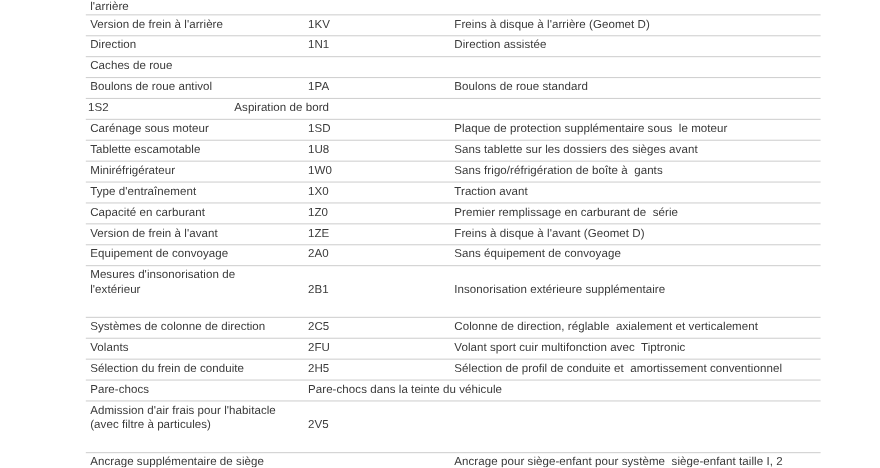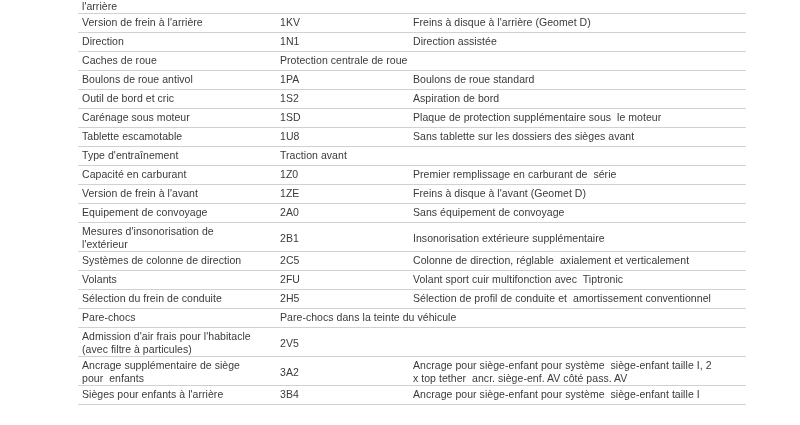--- a/index.html
+++ b/index.html
@@ -16,29 +16,29 @@
     font-family: "Liberation Sans", "DejaVu Sans", sans-serif;
   }
   .options-table {
     position: absolute;
     left: 78px;
     top: 0;
     width: 668px;
   }
   .row {
     display: flex;
-    align-items: center;
+    align-items: flex-end;
     border-bottom: 1px solid #d1d1d1;
     padding: 2px 0 3px 0;
   }
   .row.continuation {
     padding: 0 0 0 0;
   }
   .row.double {
-    padding-bottom: 0;
+    padding-bottom: 18px;
   }
   .label-cell {
     width: 200px;
     flex: 0 0 200px;
     padding-left: 4px;
     box-sizing: border-box;
   }
   .code-cell {
     width: 133px;
     flex: 0 0 133px;
@@ -72,44 +72,48 @@
         <div class="code-cell">1KV</div>
         <div class="desc-cell">Freins à disque à l'arrière (Geomet D)</div>
       </div>
       <div class="row">
         <div class="label-cell">Direction</div>
         <div class="code-cell">1N1</div>
         <div class="desc-cell">Direction assistée</div>
       </div>
       <div class="row">
         <div class="label-cell">Caches de roue</div>
-        <div class="desc-cell">Protection centrale de roue</div>
       </div>
       <div class="row">
         <div class="label-cell">Boulons de roue antivol</div>
         <div class="code-cell">1PA</div>
         <div class="desc-cell">Boulons de roue standard</div>
       </div>
       <div class="row">
-        <div class="label-cell">Outil de bord et cric</div>
         <div class="code-cell">1S2</div>
         <div class="desc-cell">Aspiration de bord</div>
       </div>
       <div class="row">
         <div class="label-cell">Carénage sous moteur</div>
         <div class="code-cell">1SD</div>
         <div class="desc-cell">Plaque de protection supplémentaire sous  le moteur</div>
       </div>
       <div class="row">
         <div class="label-cell">Tablette escamotable</div>
         <div class="code-cell">1U8</div>
         <div class="desc-cell">Sans tablette sur les dossiers des sièges avant</div>
       </div>
       <div class="row">
+        <div class="label-cell">Miniréfrigérateur</div>
+        <div class="code-cell">1W0</div>
+        <div class="desc-cell">Sans frigo/réfrigération de boîte à  gants</div>
+      </div>
+      <div class="row">
         <div class="label-cell">Type d'entraînement</div>
+        <div class="code-cell">1X0</div>
         <div class="desc-cell">Traction avant</div>
       </div>
       <div class="row">
         <div class="label-cell">Capacité en carburant</div>
         <div class="code-cell">1Z0</div>
         <div class="desc-cell">Premier remplissage en carburant de  série</div>
       </div>
       <div class="row">
         <div class="label-cell">Version de frein à l'avant</div>
         <div class="code-cell">1ZE</div>

